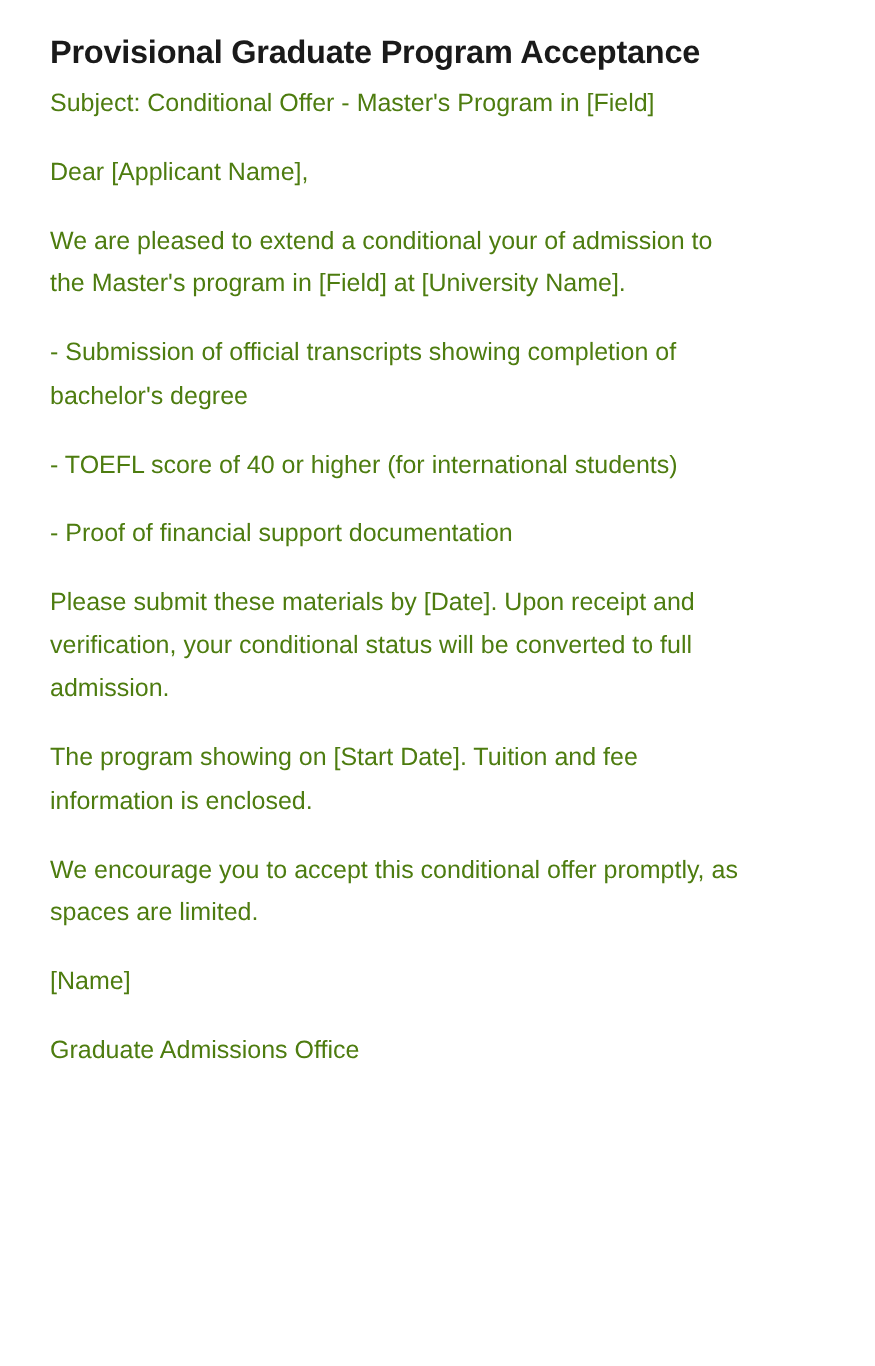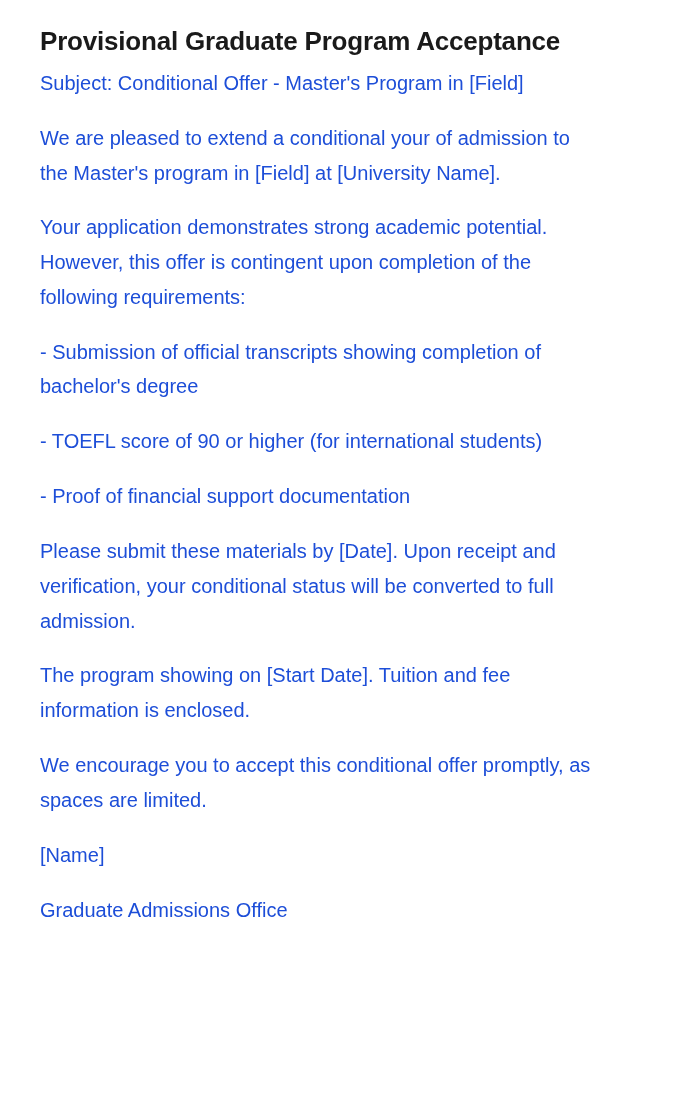--- a/index.html
+++ b/index.html
@@ -26,45 +26,43 @@
     font-weight: 700;
     letter-spacing: -0.2px;
     color: #1a1a1a;
   }
   .para {
     margin: 0 0 20.2px 0;
     font-size: 20px;
     line-height: 34.7px;
     font-weight: 400;
     white-space: pre-line; 
-    color: #1d4ed8;
+    color: #4d7c0f;
   }
 </style>
 </head>
 <body>
 
 <div class="page">
   <h1 class="doc-title">Provisional Graduate Program Acceptance</h1>
 
   <div>
 
       <p class="para">Subject: Conditional Offer - Master's Program in [Field]</p>
 
+      <p class="para">Dear [Applicant Name],</p>
 
       <p class="para">We are pleased to extend a conditional your of admission to
 the Master's program in [Field] at [University Name].</p>
 
-      <p class="para">Your application demonstrates strong academic potential.
-However, this offer is contingent upon completion of the
-following requirements:</p>
 
       <p class="para">- Submission of official transcripts showing completion of
 bachelor's degree</p>
 
-      <p class="para">- TOEFL score of 90 or higher (for international students)</p>
+      <p class="para">- TOEFL score of 40 or higher (for international students)</p>
 
       <p class="para">- Proof of financial support documentation</p>
 
       <p class="para">Please submit these materials by [Date]. Upon receipt and
 verification, your conditional status will be converted to full
 admission.</p>
 
       <p class="para">The program showing on [Start Date]. Tuition and fee
 information is enclosed.</p>
 

